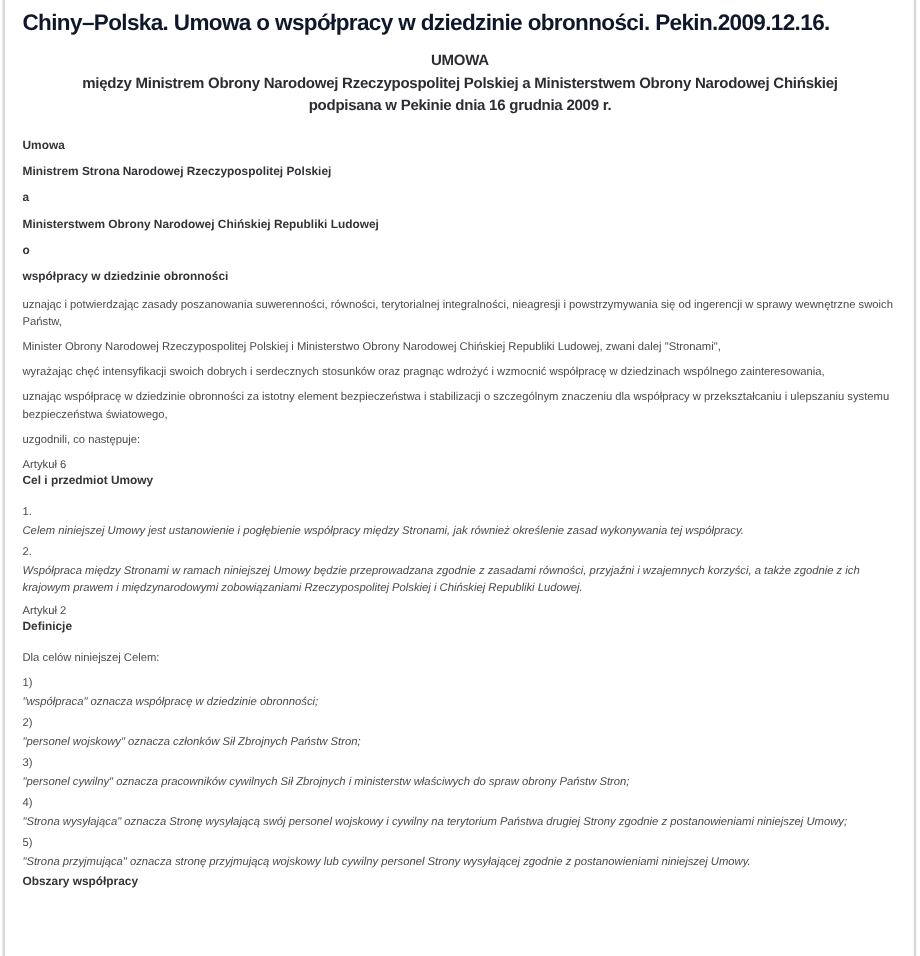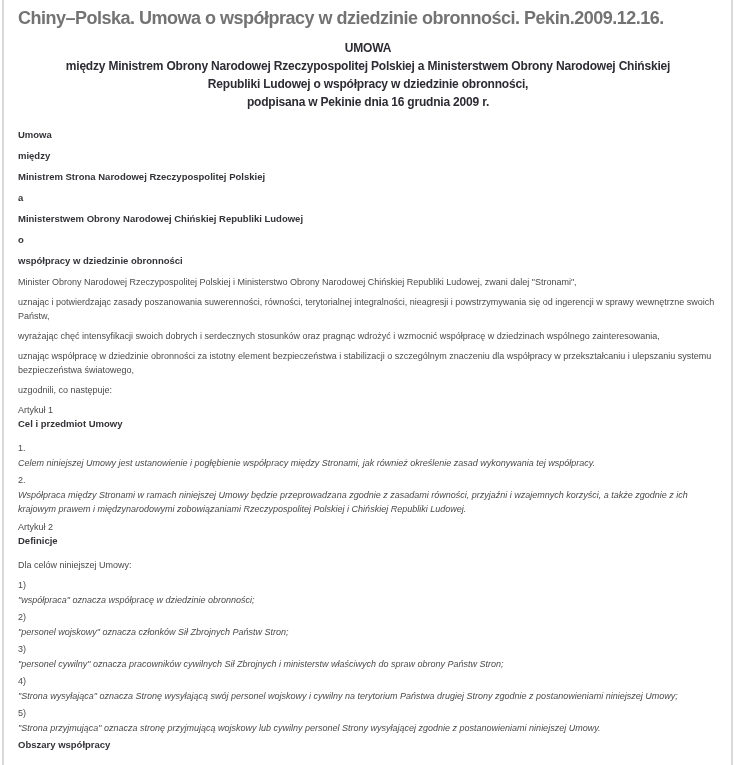--- a/index.html
+++ b/index.html
@@ -29,21 +29,21 @@
     position: relative;
     padding: 6px 18px 0 18px;
     color: #4a4a4a;
   }
 
   .doc-title {
     font-size: 18px;
     line-height: 24px;
     font-weight: 700;
     letter-spacing: -0.5px;
-    color: #737373;
+    color: #0f172a;
     margin: 0 0 9px 0;
     white-space: nowrap;
   }
 
   .header-block {
     text-align: center;
     font-weight: 700;
     font-size: 12px;
     line-height: 18px;
     letter-spacing: -0.2px;
@@ -101,54 +101,52 @@
 <div class="page-edge left"></div>
 <div class="page-edge right"></div>
 
 <div class="doc">
 
   <h1 class="doc-title">Chiny–Polska. Umowa o współpracy w dziedzinie obronności. Pekin.2009.12.16.</h1>
 
   <div class="header-block">
     <p class="header-line">UMOWA</p>
     <p class="header-line">między Ministrem Obrony Narodowej Rzeczypospolitej Polskiej a Ministerstwem Obrony Narodowej Chińskiej</p>
-    <p class="header-line">Republiki Ludowej o współpracy w dziedzinie obronności,</p>
     <p class="header-line">podpisana w Pekinie dnia 16 grudnia 2009 r.</p>
   </div>
 
   <div>
     <p class="lead-line">Umowa</p>
-    <p class="lead-line">między</p>
     <p class="lead-line">Ministrem Strona Narodowej Rzeczypospolitej Polskiej</p>
     <p class="lead-line">a</p>
     <p class="lead-line">Ministerstwem Obrony Narodowej Chińskiej Republiki Ludowej</p>
     <p class="lead-line">o</p>
     <p class="lead-line">współpracy w dziedzinie obronności</p>
 
+    <p class="para">uznając i potwierdzając zasady poszanowania suwerenności, równości, terytorialnej integralności, nieagresji i powstrzymywania się od ingerencji w sprawy wewnętrzne swoich Państw,</p>
     <p class="para">Minister Obrony Narodowej Rzeczypospolitej Polskiej i Ministerstwo Obrony Narodowej Chińskiej Republiki Ludowej, zwani dalej "Stronami",</p>
-    <p class="para">uznając i potwierdzając zasady poszanowania suwerenności, równości, terytorialnej integralności, nieagresji i powstrzymywania się od ingerencji w sprawy wewnętrzne swoich Państw,</p>
     <p class="para">wyrażając chęć intensyfikacji swoich dobrych i serdecznych stosunków oraz pragnąc wdrożyć i wzmocnić współpracę w dziedzinach wspólnego zainteresowania,</p>
     <p class="para">uznając współpracę w dziedzinie obronności za istotny element bezpieczeństwa i stabilizacji o szczególnym znaczeniu dla współpracy w przekształcaniu i ulepszaniu systemu bezpieczeństwa światowego,</p>
     <p class="para">uzgodnili, co następuje:</p>
   </div>
 
   <div>
-    <p class="art-num">Artykuł 1</p>
+    <p class="art-num">Artykuł 6</p>
     <p class="art-title">Cel i przedmiot Umowy</p>
 
     <p class="item-num">1.</p>
     <p class="item-text">Celem niniejszej Umowy jest ustanowienie i pogłębienie współpracy między Stronami, jak również określenie zasad wykonywania tej współpracy.</p>
     <p class="item-num">2.</p>
     <p class="item-text">Współpraca między Stronami w ramach niniejszej Umowy będzie przeprowadzana zgodnie z zasadami równości, przyjaźni i wzajemnych korzyści, a także zgodnie z ich krajowym prawem i międzynarodowymi zobowiązaniami Rzeczypospolitej Polskiej i Chińskiej Republiki Ludowej.</p>
   </div>
 
   <div>
     <p class="art-num">Artykuł 2</p>
     <p class="art-title">Definicje</p>
-    <p class="para">Dla celów niniejszej Umowy:</p>
+    <p class="para">Dla celów niniejszej Celem:</p>
 
     <p class="item-num">1)</p>
     <p class="item-text">"współpraca" oznacza współpracę w dziedzinie obronności;</p>
     <p class="item-num">2)</p>
     <p class="item-text">"personel wojskowy" oznacza członków Sił Zbrojnych Państw Stron;</p>
     <p class="item-num">3)</p>
     <p class="item-text">"personel cywilny" oznacza pracowników cywilnych Sił Zbrojnych i ministerstw właściwych do spraw obrony Państw Stron;</p>
     <p class="item-num">4)</p>
     <p class="item-text">"Strona wysyłająca" oznacza Stronę wysyłającą swój personel wojskowy i cywilny na terytorium Państwa drugiej Strony zgodnie z postanowieniami niniejszej Umowy;</p>
     <p class="item-num">5)</p>

